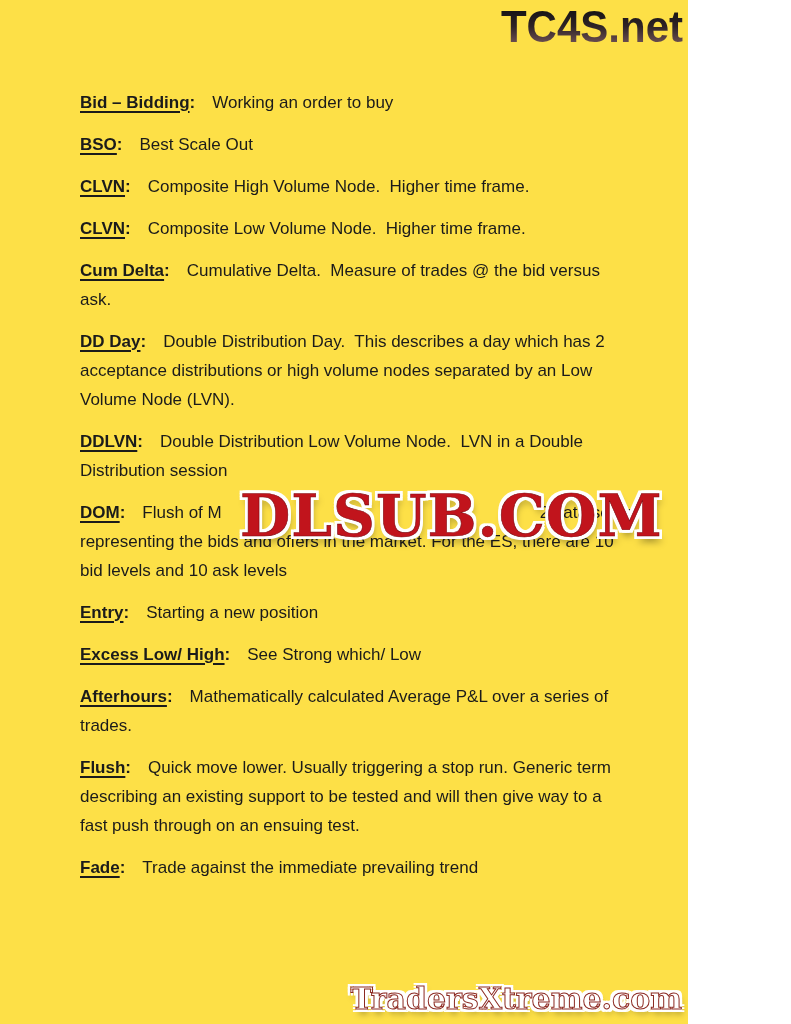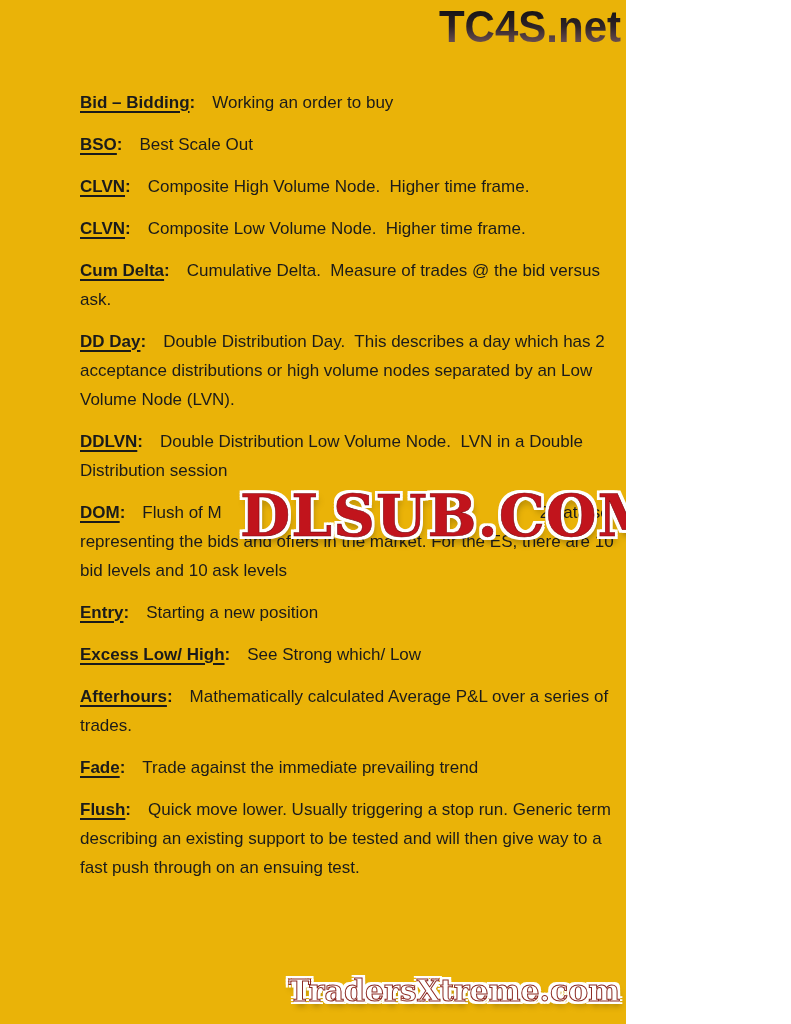--- a/index.html
+++ b/index.html
@@ -1,20 +1,20 @@
 <!DOCTYPE html>
 <html><head>
 <meta charset="utf-8">
 <style>
   html, body { margin: 0; padding: 0; background: #ffffff; }
   .page {
     position: relative;
-    width: 626px;
+    width: 688px;
     height: 1024px;
-    background: #eab308;
+    background: #fde047;
     font-family: "Liberation Sans", sans-serif;
     overflow: hidden;
   }
 
   
   .content {
     position: absolute;
     left: 80px;
     top: 88px;
     width: 622px;
@@ -76,21 +76,21 @@
        0   -3px 0 #ffffff, 0    3px 0 #ffffff,
       -3px  0   0 #ffffff, 3px  0   0 #ffffff,
        2px  6px 7px rgba(0,0,0,0.35);
     z-index: 5;
   }
 
   
   .tx-logo {
     position: absolute;
     right: 6px;
-    bottom: 16px;
+    bottom: 8px;
     font-family: "DejaVu Serif", serif;
     font-weight: bold;
     font-size: 30px;
     color: #c2554e;
     -webkit-text-stroke: 1px #8c2a22;
     text-shadow:
       -3px -3px 0 #ffffff, 3px -3px 0 #ffffff,
       -3px  3px 0 #ffffff, 3px  3px 0 #ffffff,
        0   -3px 0 #ffffff, 0    3px 0 #ffffff,
       -3px  0   0 #ffffff, 3px  0   0 #ffffff,
@@ -124,23 +124,23 @@
 Volume Node (LVN).</span></p>
       <p class="entry"><span class="term">DDLVN</span><span class="colon">:</span><span class="def">Double Distribution Low Volume Node.  LVN in a Double
 Distribution session</span></p>
       <p class="entry"><span class="term">DOM</span><span class="colon">:</span><span class="def">Flush of M</span><span class="wm-gap"></span><span class="def2">2 data screen
 representing the bids and offers in the market. For the ES, there are 10
 bid levels and 10 ask levels</span></p>
       <p class="entry"><span class="term">Entry</span><span class="colon">:</span><span class="def">Starting a new position</span></p>
       <p class="entry"><span class="term">Excess Low/ High</span><span class="colon">:</span><span class="def">See Strong which/ Low</span></p>
       <p class="entry"><span class="term">Afterhours</span><span class="colon">:</span><span class="def">Mathematically calculated Average P&amp;L over a series of
 trades.</span></p>
-      <p class="entry"><span class="term">Fade</span><span class="colon">:</span><span class="def">Trade against the immediate prevailing trend</span></p>
       <p class="entry"><span class="term">Flush</span><span class="colon">:</span><span class="def">Quick move lower. Usually triggering a stop run. Generic term
 describing an existing support to be tested and will then give way to a
 fast push through on an ensuing test.</span></p>
+      <p class="entry"><span class="term">Fade</span><span class="colon">:</span><span class="def">Trade against the immediate prevailing trend</span></p>
     </div>
 
   <div class="dlsub-watermark">DLSUB.COM</div>
 
   <div class="tx-logo">TradersXtreme.com</div>
 
 </div>
 
 </body></html>

